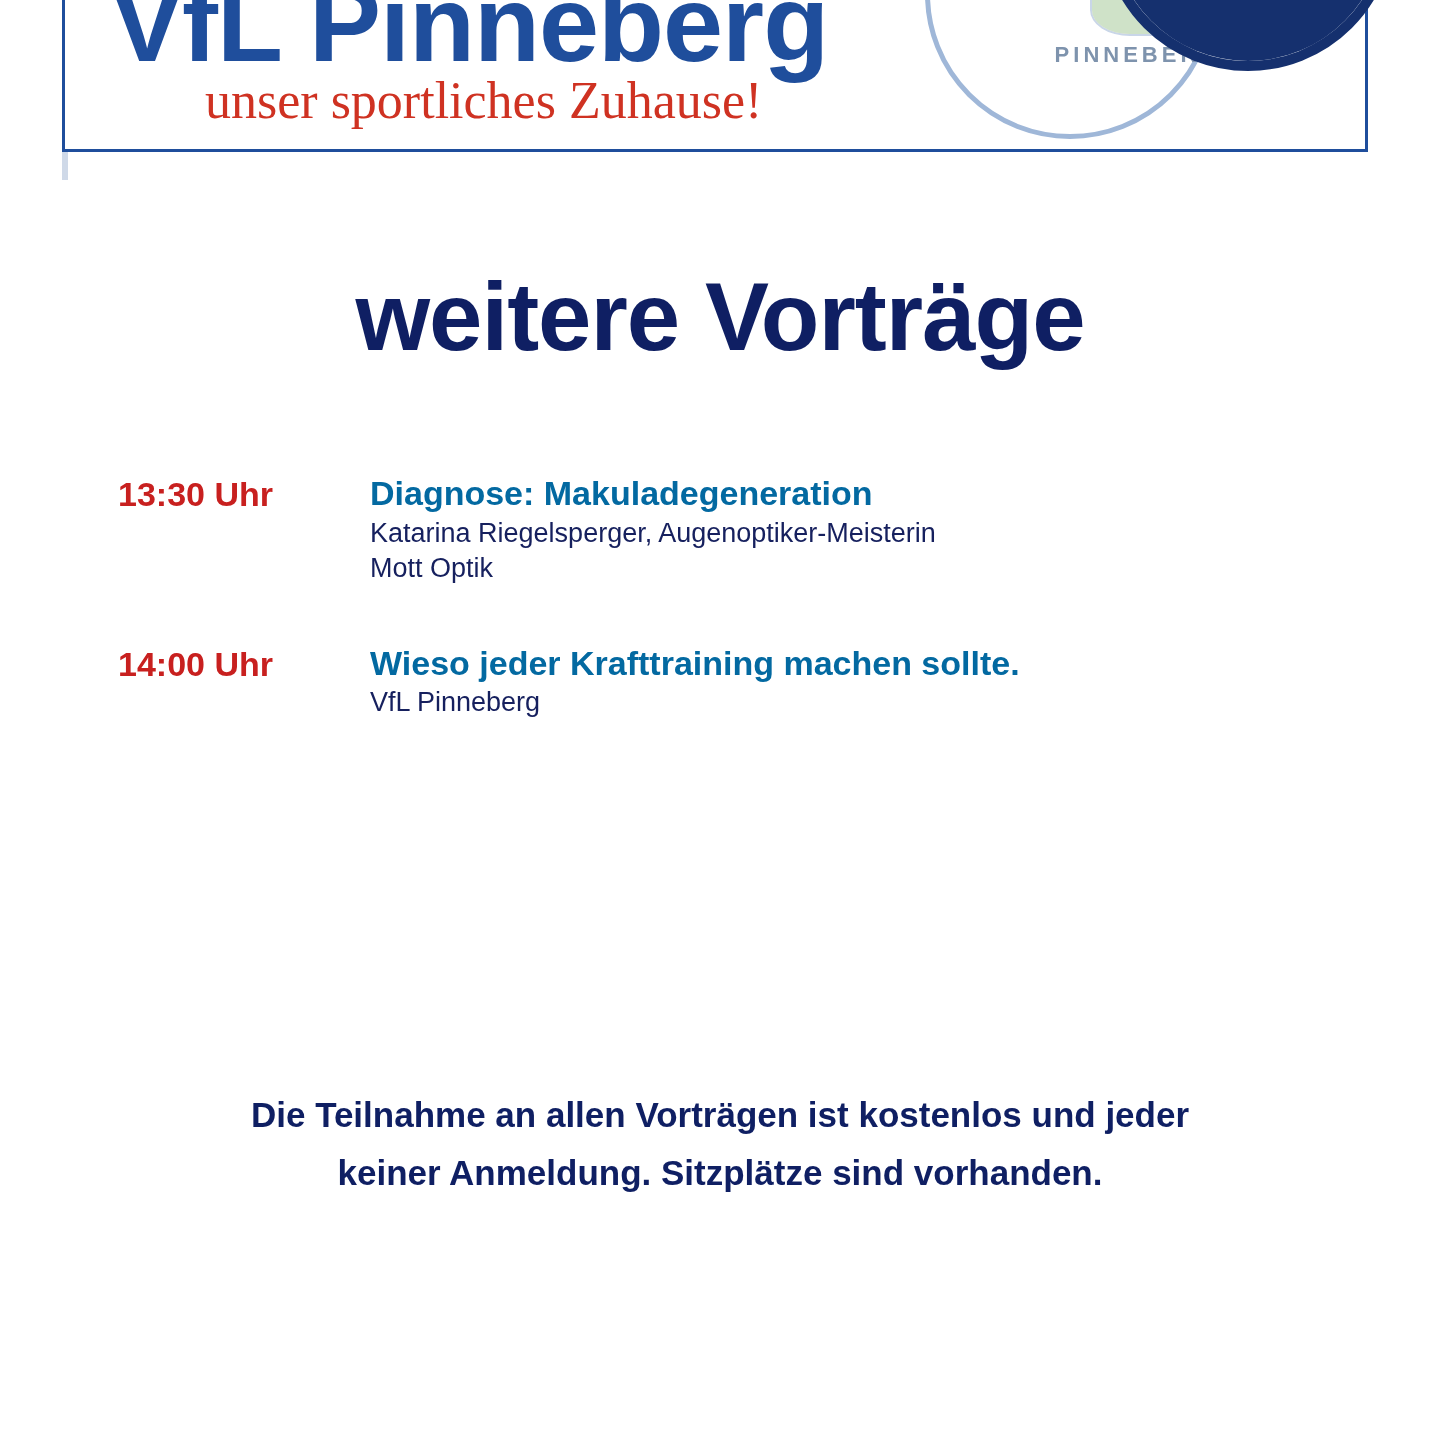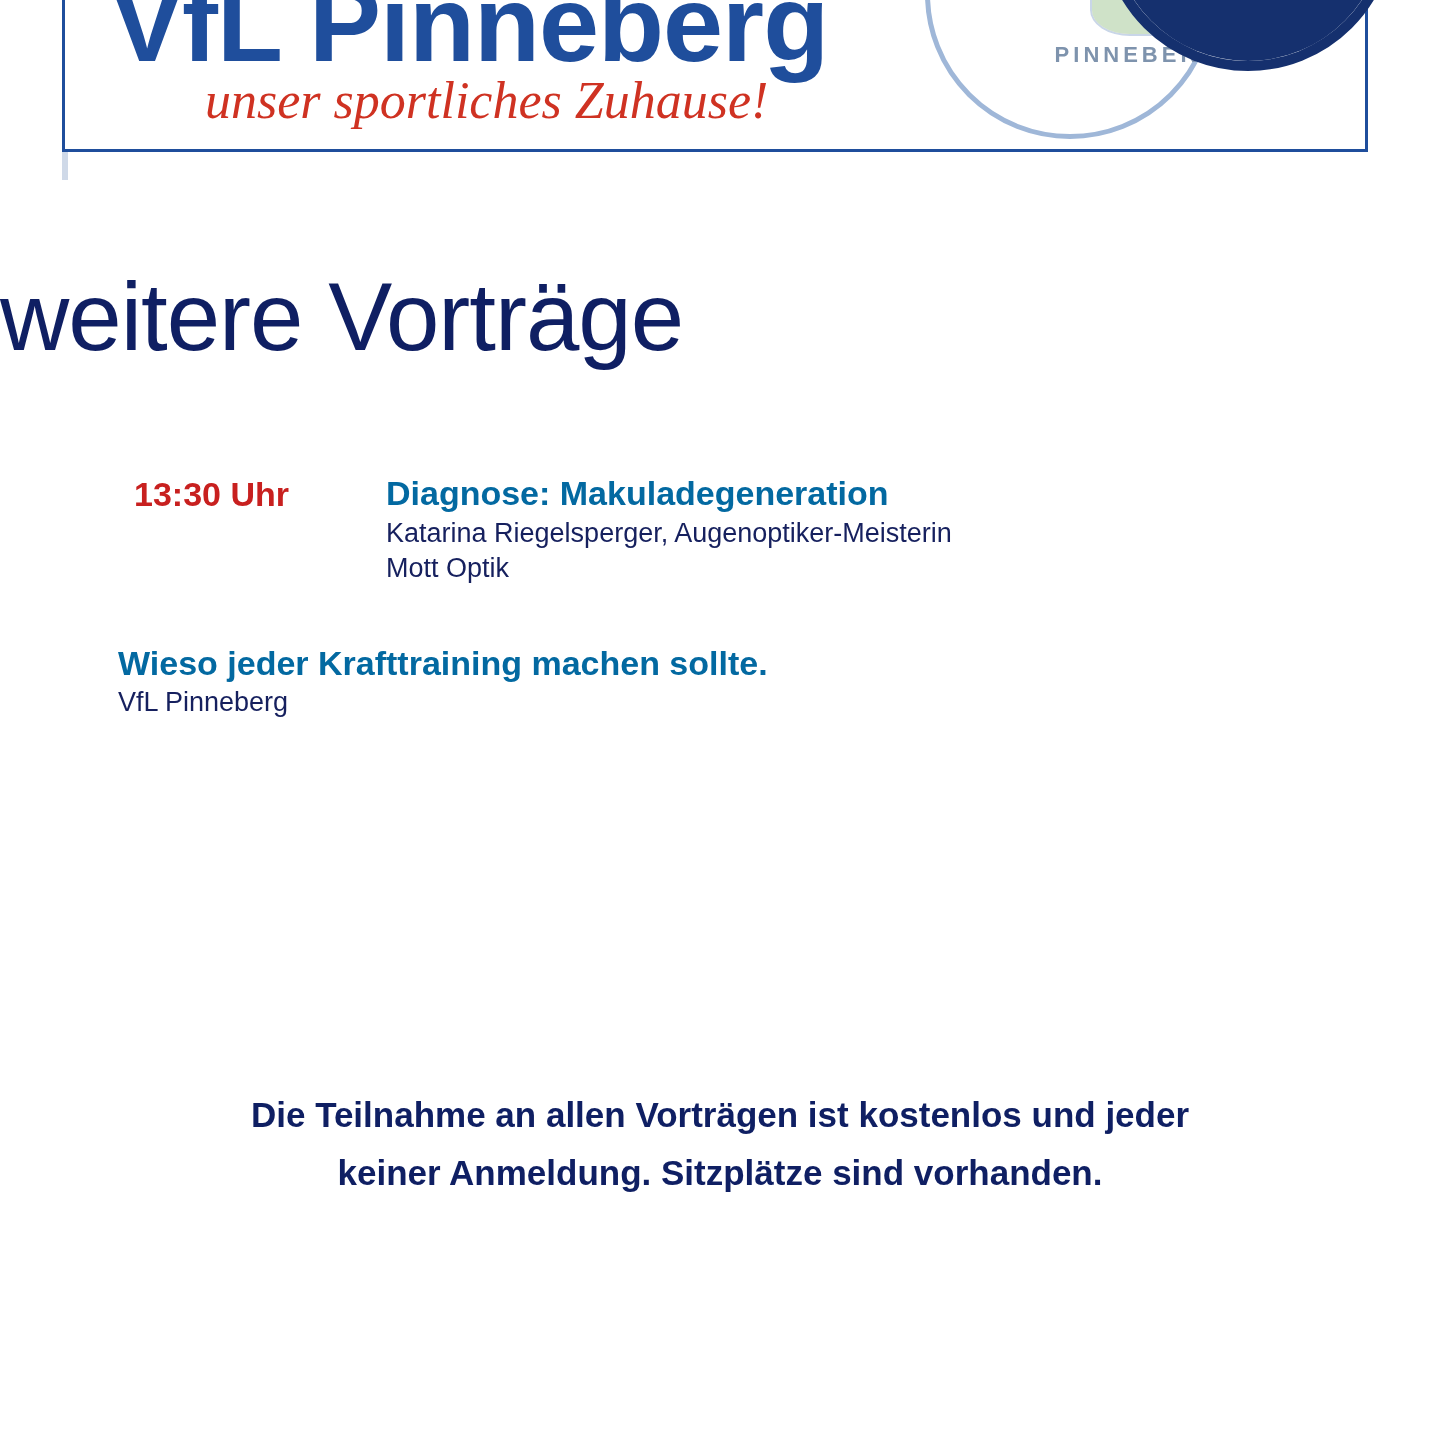--- a/index.html
+++ b/index.html
@@ -36,21 +36,20 @@
     font-weight: bold;
     color: #1f4e9c;
     letter-spacing: -1px;
     white-space: nowrap;
   }
   .logo-slogan {
     position: absolute;
     left: 140px;
     top: 228px;
     font-family: "Liberation Serif", serif;
-    font-style: italic;
     font-size: 52px;
     color: #cf3222;
     white-space: nowrap;
   }
 
   
   .crest-group {
     position: absolute;
     left: 800px;
     top: 0px;
@@ -121,22 +120,23 @@
     height: 28px;
     background: #cfd9e8;
   }
 
   
   .page-title {
     position: absolute;
     left: 0;
     top: 262px;
     width: 1440px;
+    text-align: center;
     font-size: 96px;
-    font-weight: normal;
+    font-weight: bold;
     color: #0f1f63;
     letter-spacing: -1px;
   }
 
   
   .programme {
     position: absolute;
     left: 118px;
     top: 472px;
     width: 1220px;
@@ -145,21 +145,20 @@
     display: flex;
     margin-bottom: 56px;
   }
   .slot-time {
     flex: 0 0 252px;
     font-size: 34px;
     font-weight: bold;
     color: #c8201f;
     line-height: 1.28;
     padding-top: 1px;
-    margin-left: 16px;
   }
   .slot-body {
     flex: 1 1 auto;
   }
   .slot-title {
     font-size: 34px;
     font-weight: bold;
     color: #0369a1;
     line-height: 1.28;
   }
@@ -216,20 +215,21 @@
   <div class="slot">
     <div class="slot-time">13:30 Uhr</div>
     <div class="slot-body">
       <div class="slot-title">Diagnose: Makuladegeneration</div>
       <div class="slot-line">Katarina Riegelsperger, Augenoptiker-Meisterin</div>
       <div class="slot-line">Mott Optik</div>
     </div>
   </div>
 
   <div class="slot">
+    <div class="slot-time">14:00 Uhr</div>
     <div class="slot-body">
       <div class="slot-title">Wieso jeder Krafttraining machen sollte.</div>
       <div class="slot-line">VfL Pinneberg</div>
     </div>
   </div>
 
 </div>
 
 <div class="footnote">
   <div>Die Teilnahme an allen Vorträgen ist kostenlos und jeder</div>

